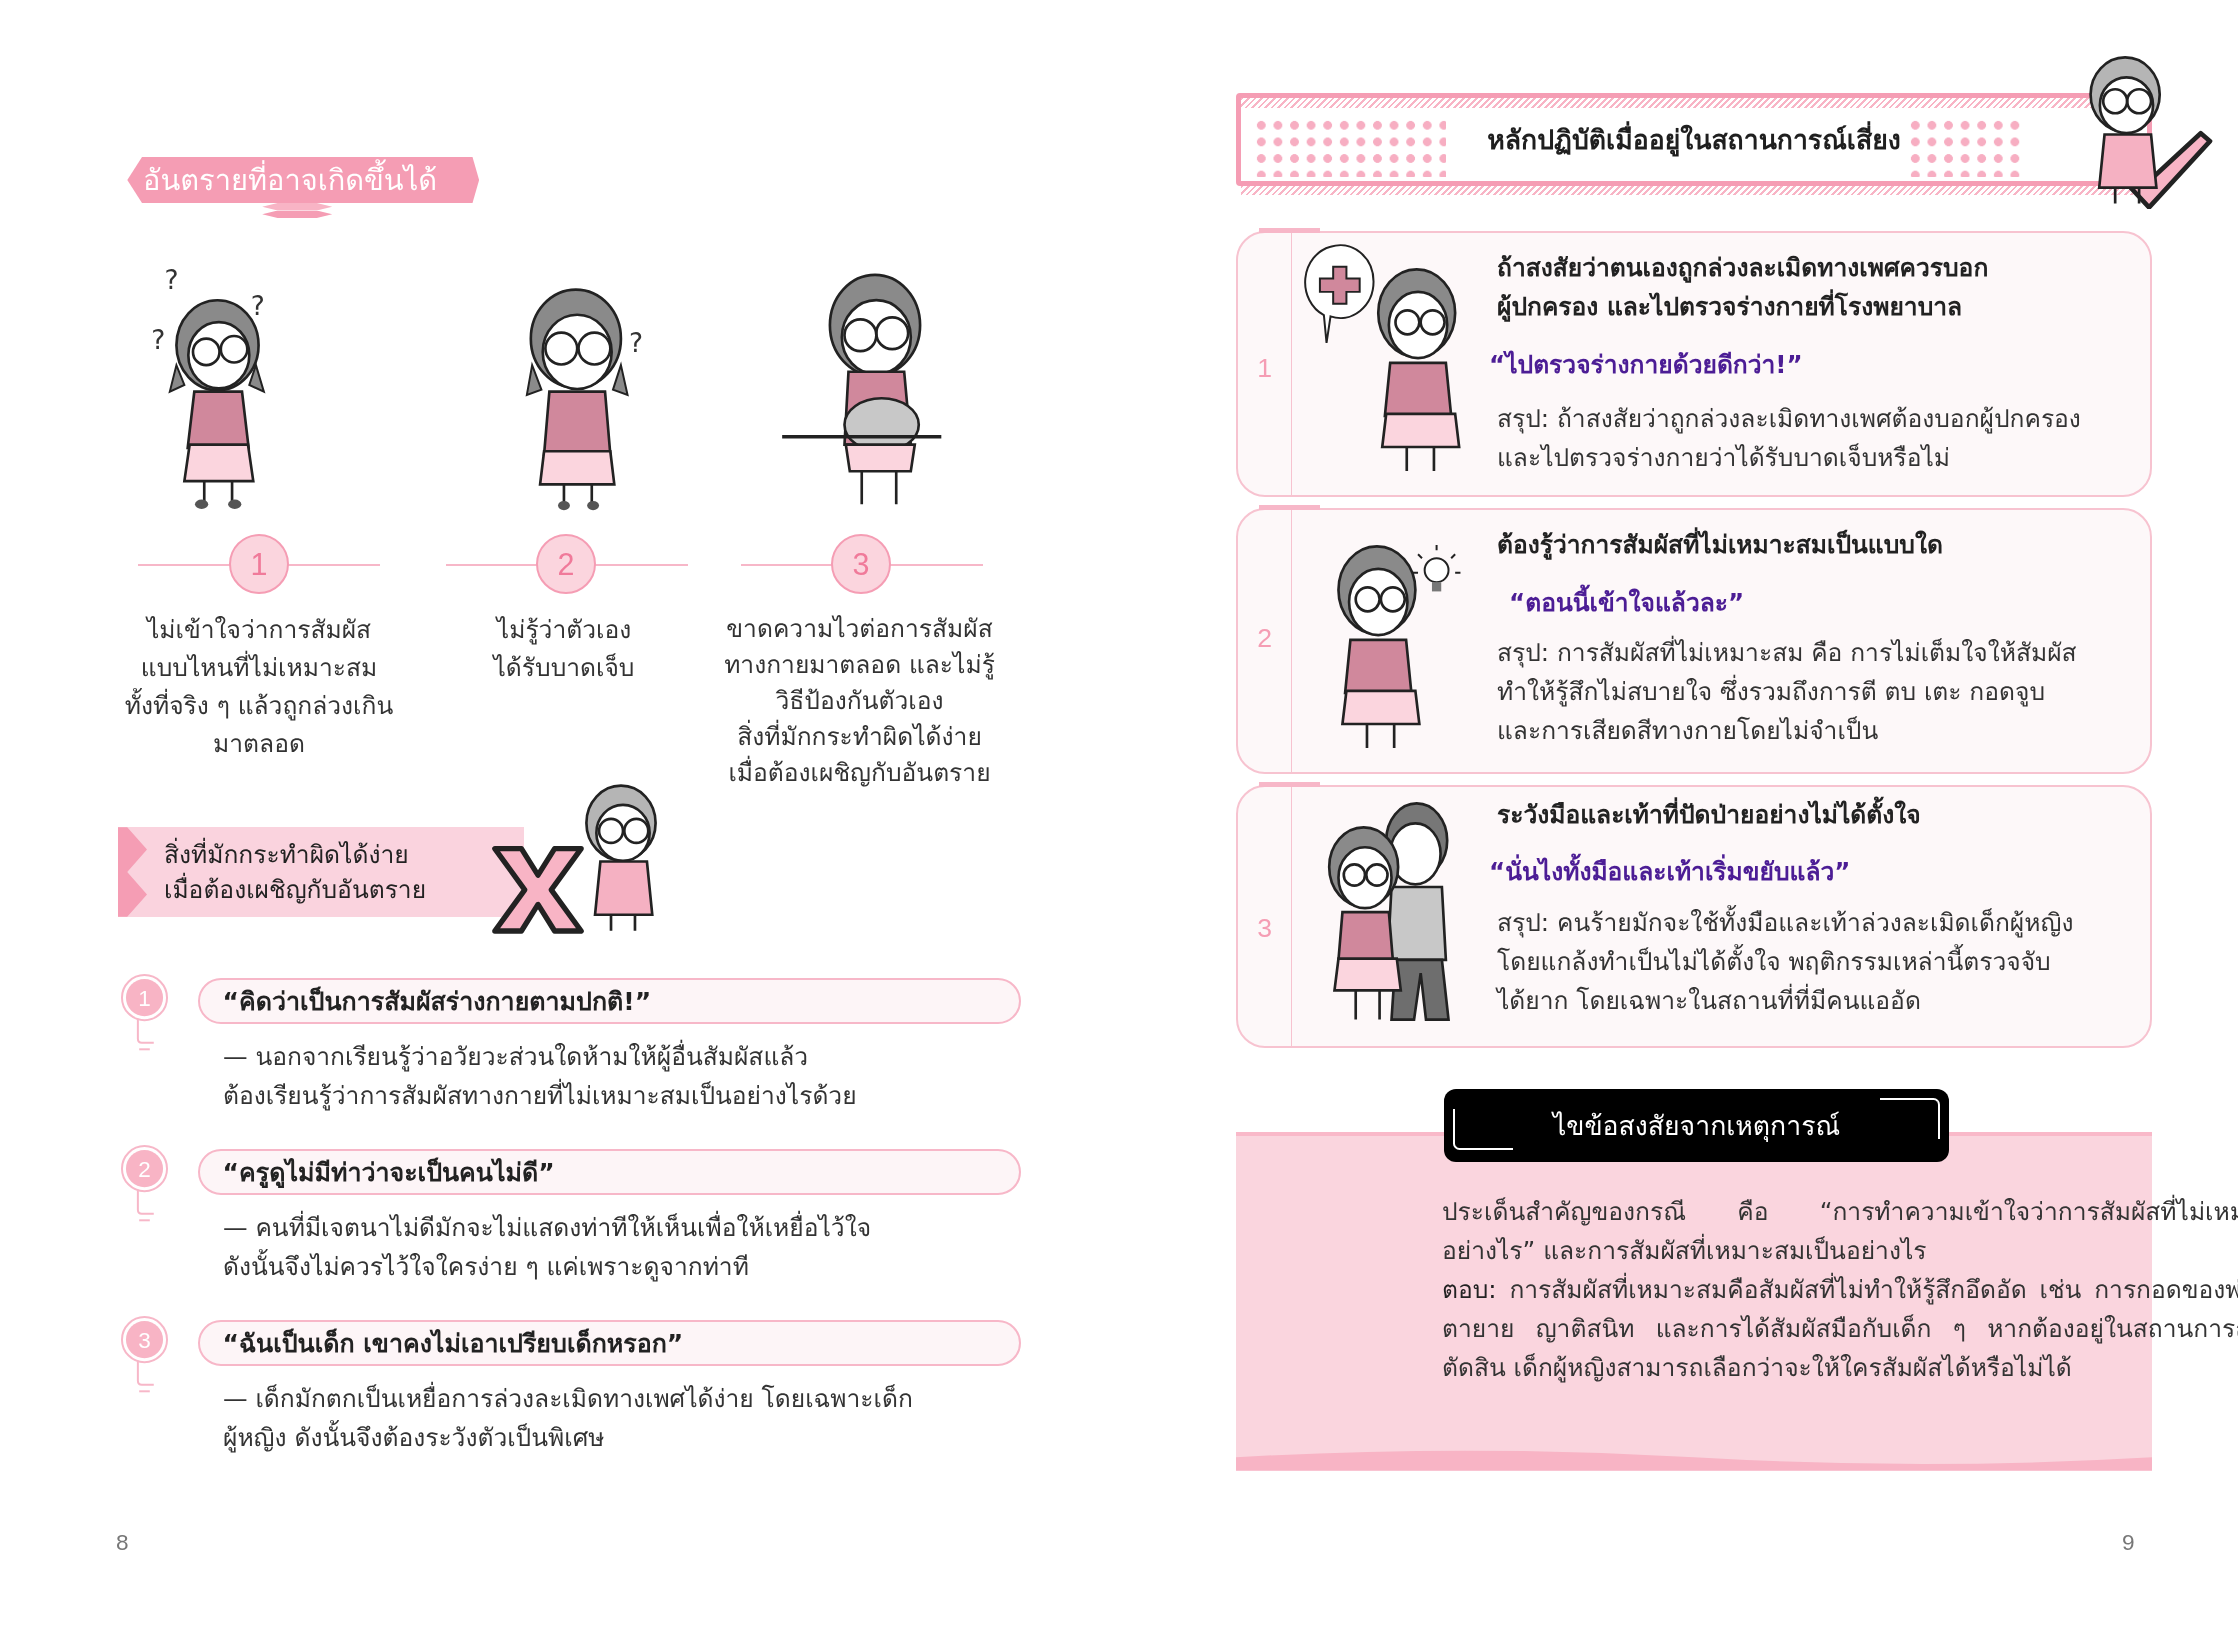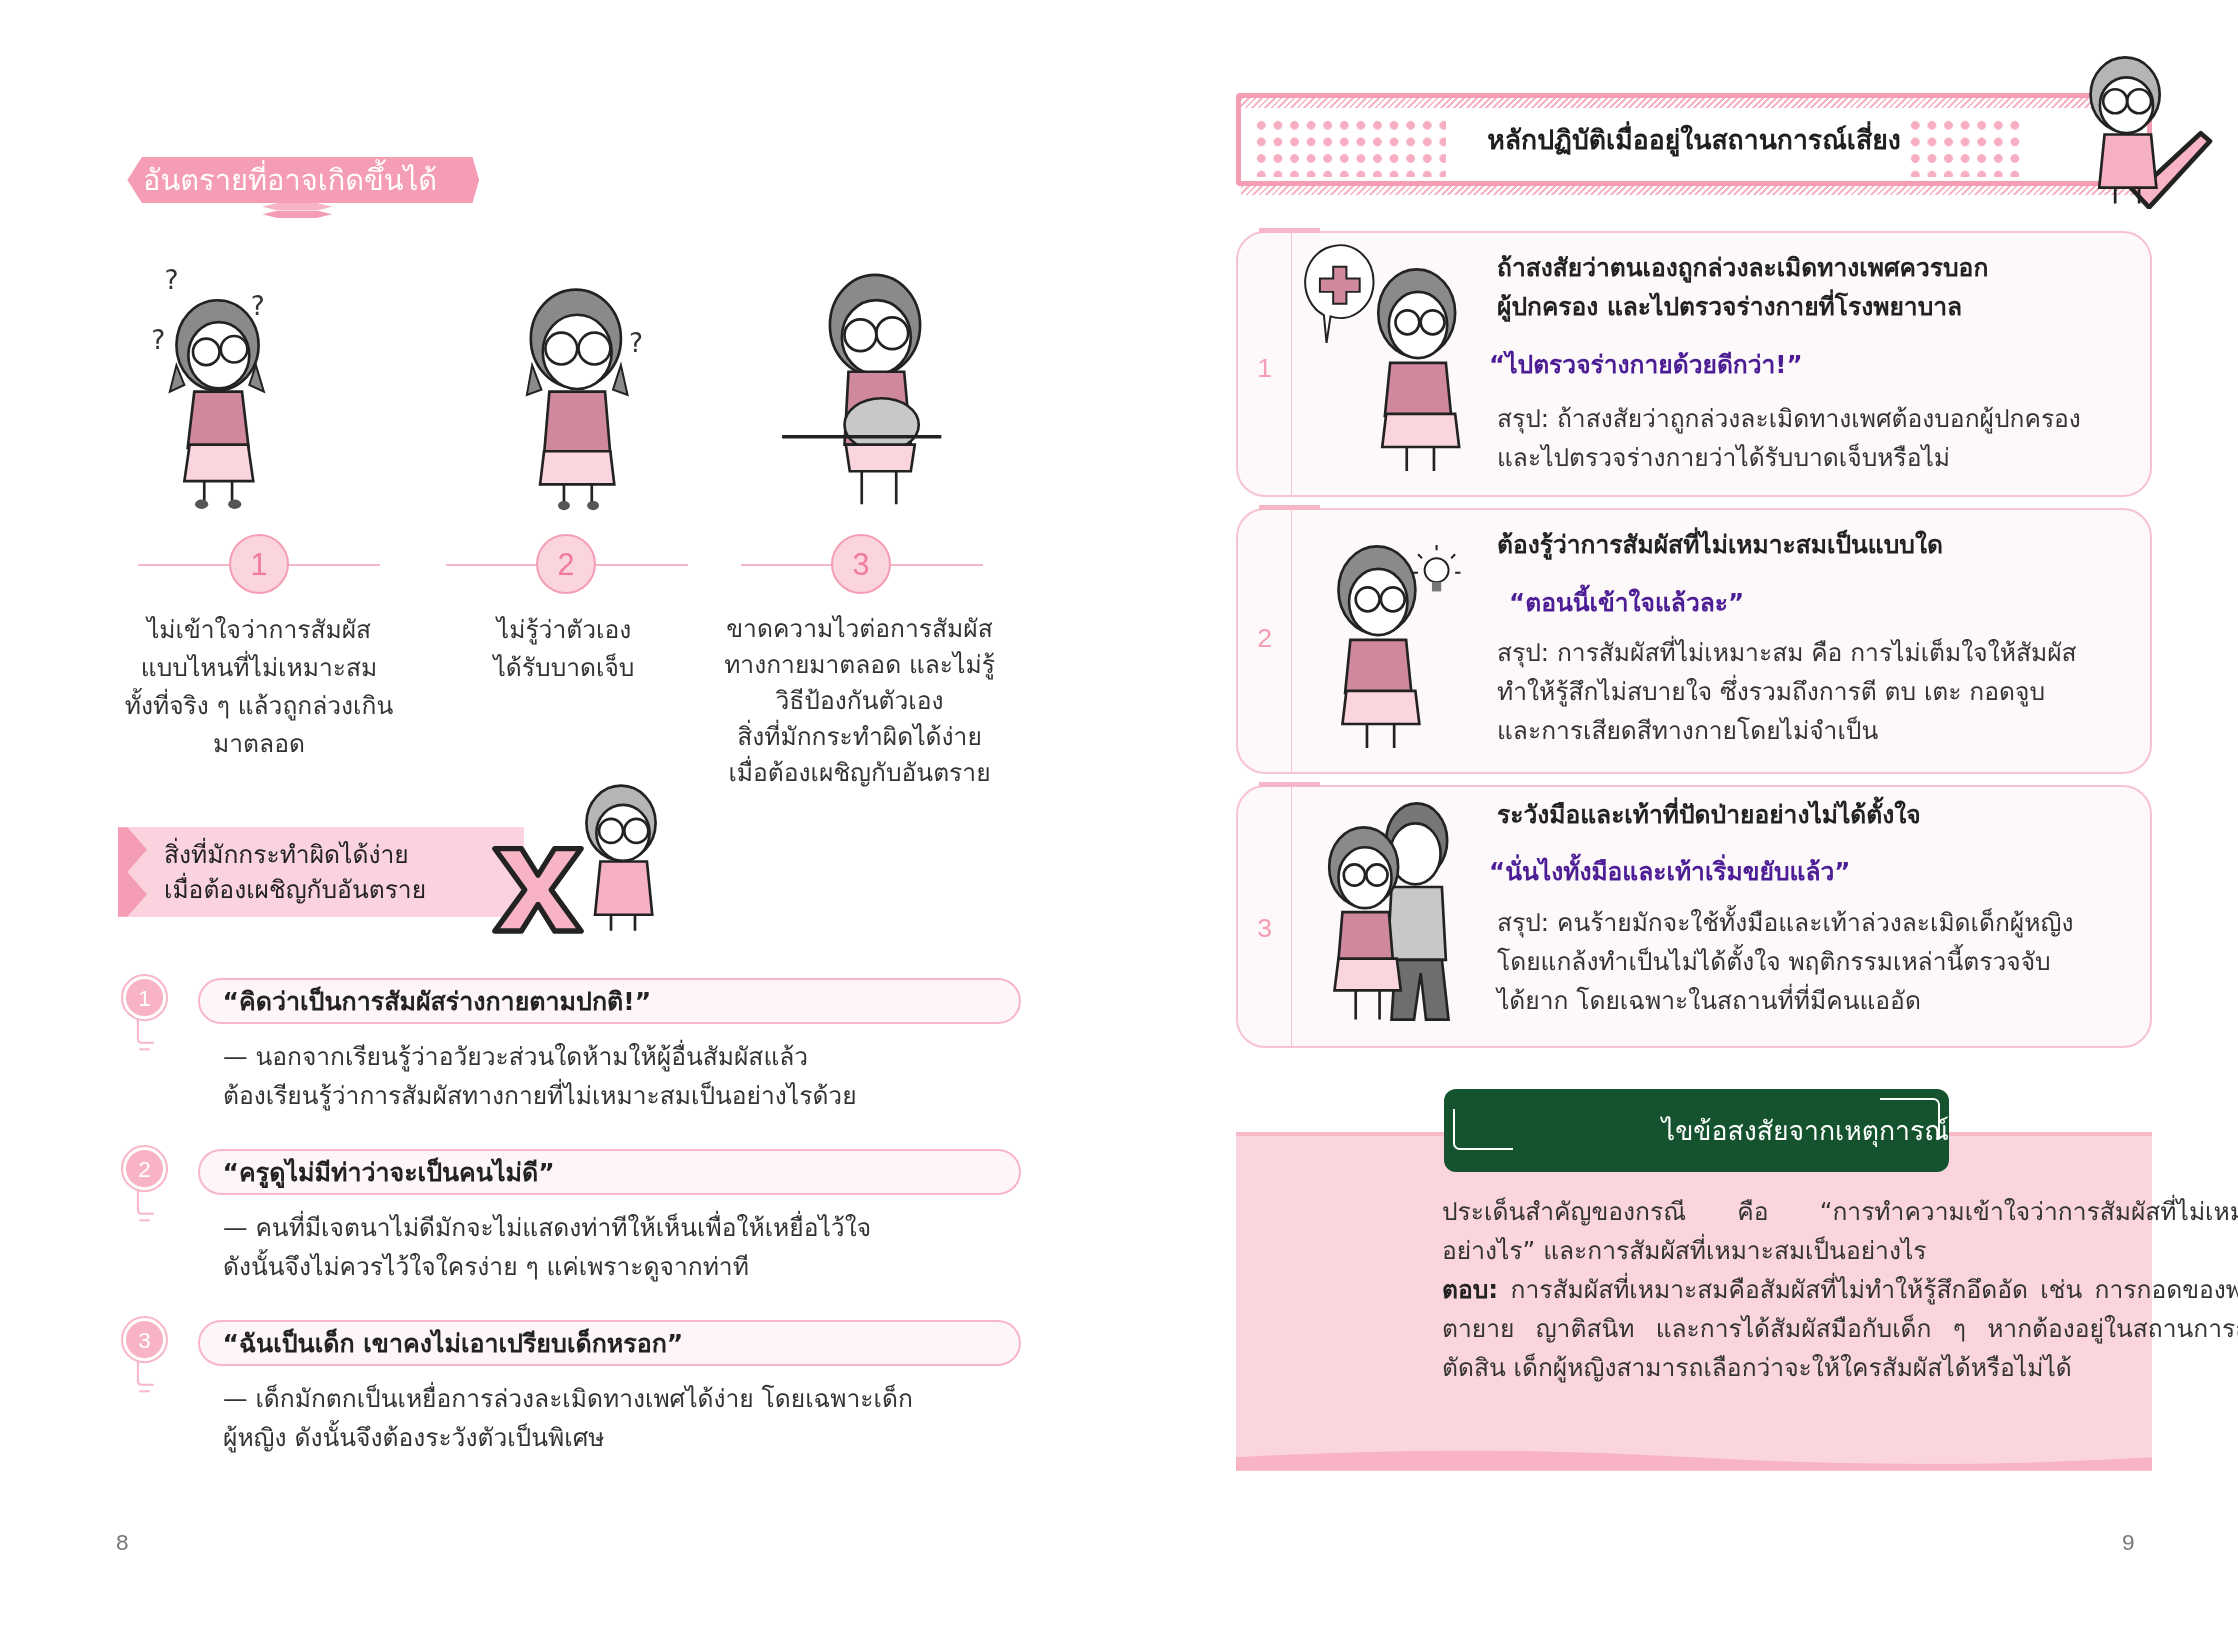--- a/index.html
+++ b/index.html
@@ -82,27 +82,27 @@
   .rc-num { position: absolute; left: 13.3px; width: 26.6px; text-align: center; font-family: "Liberation Sans", sans-serif; font-size: 26.6px; color: #f59db4; }
   .rc-art { position: absolute; left: 66px; top: 6.6px; width: 179px; height: 239px; }
   .rc-title { position: absolute; left: 259px; font-size: 24.6px; font-weight: bold; line-height: 39px; color: #222; width: 637px; }
   .rc-quote { position: absolute; left: 251px; font-size: 24.6px; font-weight: bold; color: #4c1d95; }
   .rc-summary { position: absolute; left: 259px; font-size: 24.6px; line-height: 39px; color: #333; width: 637px; }
 
   
   .qa-box { position: absolute; left: 117px; top: 1132px; width: 916px; height: 339px; background: #fad5de; border-top: 4px solid #f9b9c9; }
   .qa-box .qa-wave { position: absolute; left: 0; bottom: 0; width: 100%; height: 26.6px; }
   .qa-tab {
-    position: absolute; left: 1444px; top: 1089px; width: 505px; height: 83px; background: #14532d; border-radius: 12px;
-    color: #fff; font-size: 26.6px; display: flex; align-items: center; justify-content: flex-end;
+    position: absolute; left: 1444px; top: 1089px; width: 505px; height: 73px; background: #000000; border-radius: 12px;
+    color: #fff; font-size: 26.6px; display: flex; align-items: center; justify-content: center;
   }
   .qa-tab .brk-l { position: absolute; left: 9.3px; top: 20px; width: 60px; height: 41px; border-left: 2px solid #fff; border-bottom: 2px solid #fff; border-radius: 0 0 0 6.6px; }
   .qa-tab .brk-r { position: absolute; right: 9.3px; top: 9.3px; width: 60px; height: 41px; border-right: 2px solid #fff; border-top: 2px solid #fff; border-radius: 0 6.6px 0 0; }
   .qa-text { position: absolute; left: 1442px; top: 1192px; width: 903px; font-size: 24.6px; line-height: 39px; color: #333; text-align: justify; }
-  .qa-text b { font-weight: bold; color: #222; }
+  .qa-text b { font-weight: normal; color: #222; }
 </style>
 </head>
 <body>
 
 <div class="page page-left">
 
   <div class="hex-title">
     <div class="hex-main">อันตรายที่อาจเกิดขึ้นได้</div>
     <div class="hex a"></div>
     <div class="hex b"></div>

